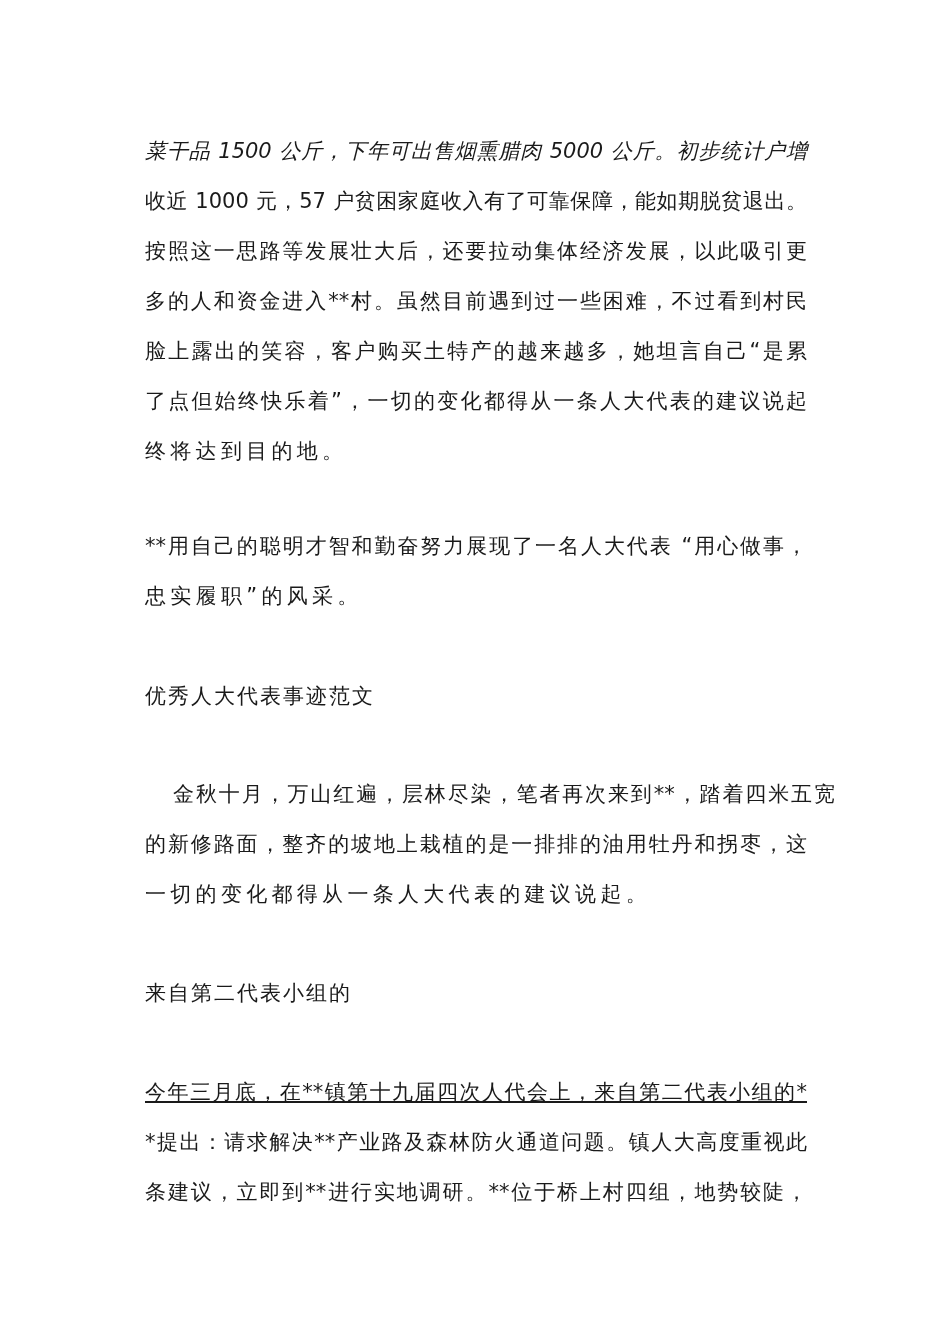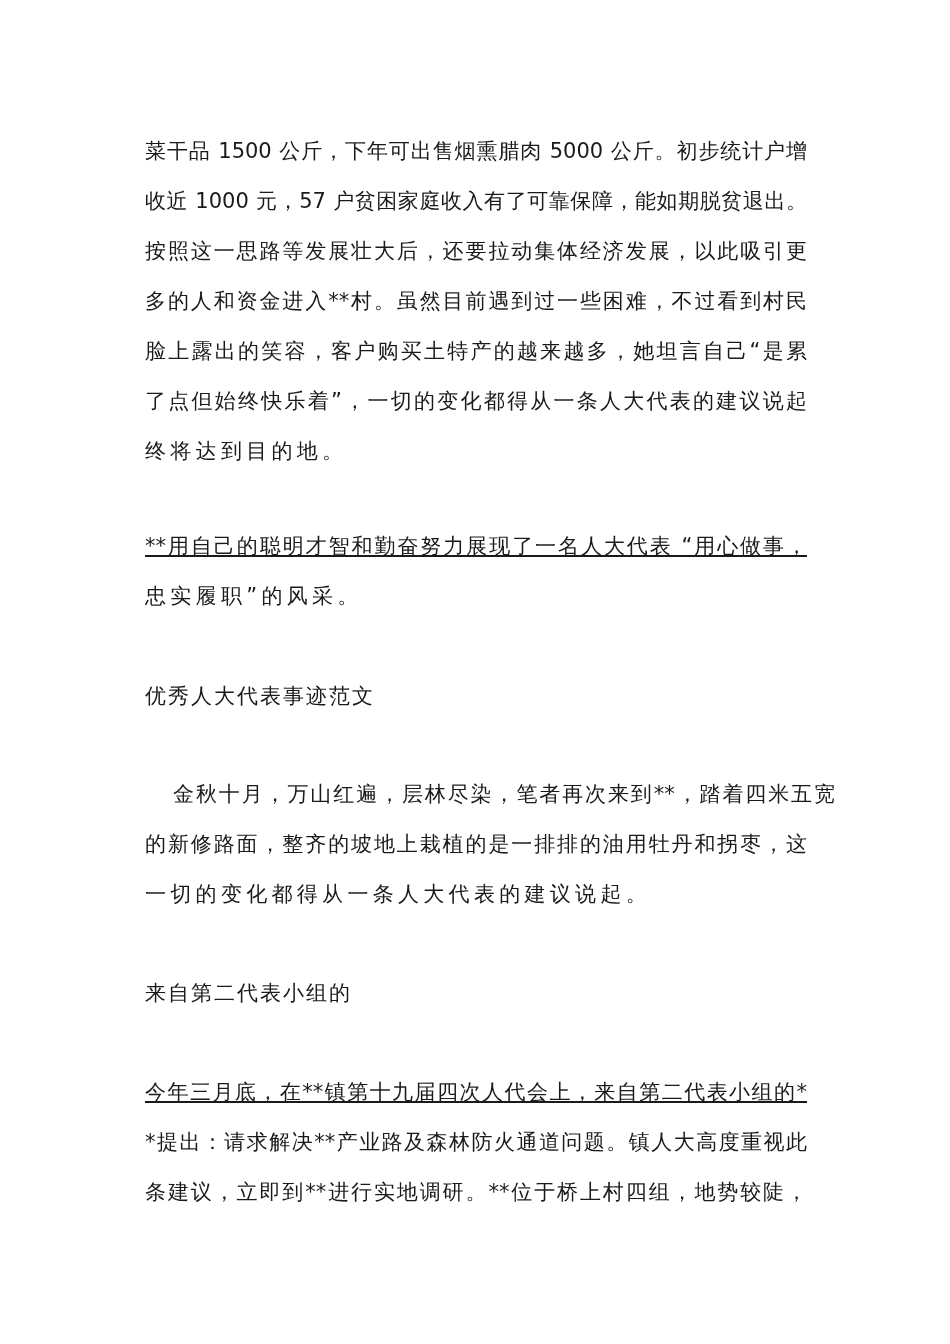--- a/index.html
+++ b/index.html
@@ -38,29 +38,29 @@
     }
     .heading {
       letter-spacing: 2px;
     }
   </style>
 </head>
 <body>
 
 <div class="page">
 
-  <div class="line justify" style="top:136px;">菜干品 1500 公斤，下年可出售烟熏腊肉 5000 公斤。初步统计户增</div>
+  <div class="line justify" style="top:136px;font-style:italic;">菜干品 1500 公斤，下年可出售烟熏腊肉 5000 公斤。初步统计户增</div>
   <div class="line justify" style="top:186px;">收近 1000 元，57 户贫困家庭收入有了可靠保障，能如期脱贫退出。</div>
   <div class="line justify" style="top:236px;">按照这一思路等发展壮大后，还要拉动集体经济发展，以此吸引更</div>
   <div class="line justify" style="top:286px;">多的人和资金进入**村。虽然目前遇到过一些困难，不过看到村民</div>
   <div class="line justify" style="top:336px;">脸上露出的笑容，客户购买土特产的越来越多，她坦言自己“是累</div>
   <div class="line justify" style="top:386px;">了点但始终快乐着”，一切的变化都得从一条人大代表的建议说起</div>
   <div class="line" style="top:436px;">终将达到目的地。</div>
 
-  <div class="line justify" style="top:531px;text-decoration:underline;">**用自己的聪明才智和勤奋努力展现了一名人大代表 “用心做事，</div>
+  <div class="line justify" style="top:531px;">**用自己的聪明才智和勤奋努力展现了一名人大代表 “用心做事，</div>
   <div class="line" style="top:581px;">忠实履职”的风采。</div>
 
   <div class="line heading" style="top:681px;text-align:right;">优秀人大代表事迹范文</div>
 
   <div class="line justify" style="top:779px;margin-left:28px;">金秋十月，万山红遍，层林尽染，笔者再次来到**，踏着四米五宽</div>
   <div class="line justify" style="top:829px;">的新修路面，整齐的坡地上栽植的是一排排的油用牡丹和拐枣，这</div>
   <div class="line" style="top:879px;">一切的变化都得从一条人大代表的建议说起。</div>
 
   <div class="line heading" style="top:978px;">来自第二代表小组的</div>
 

